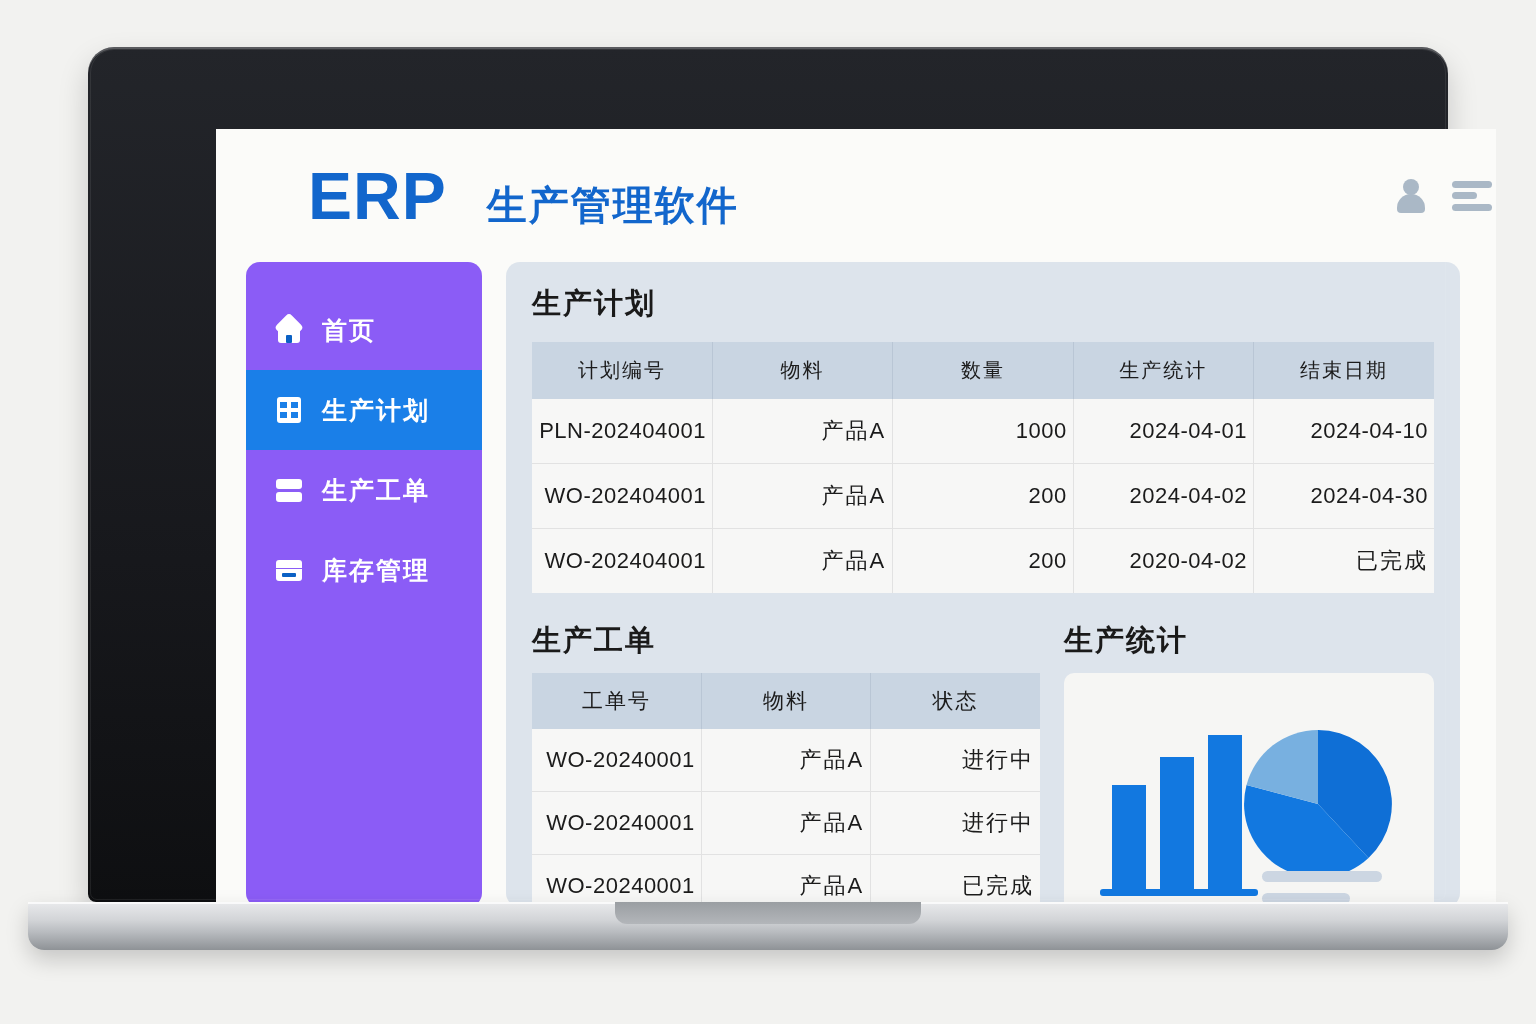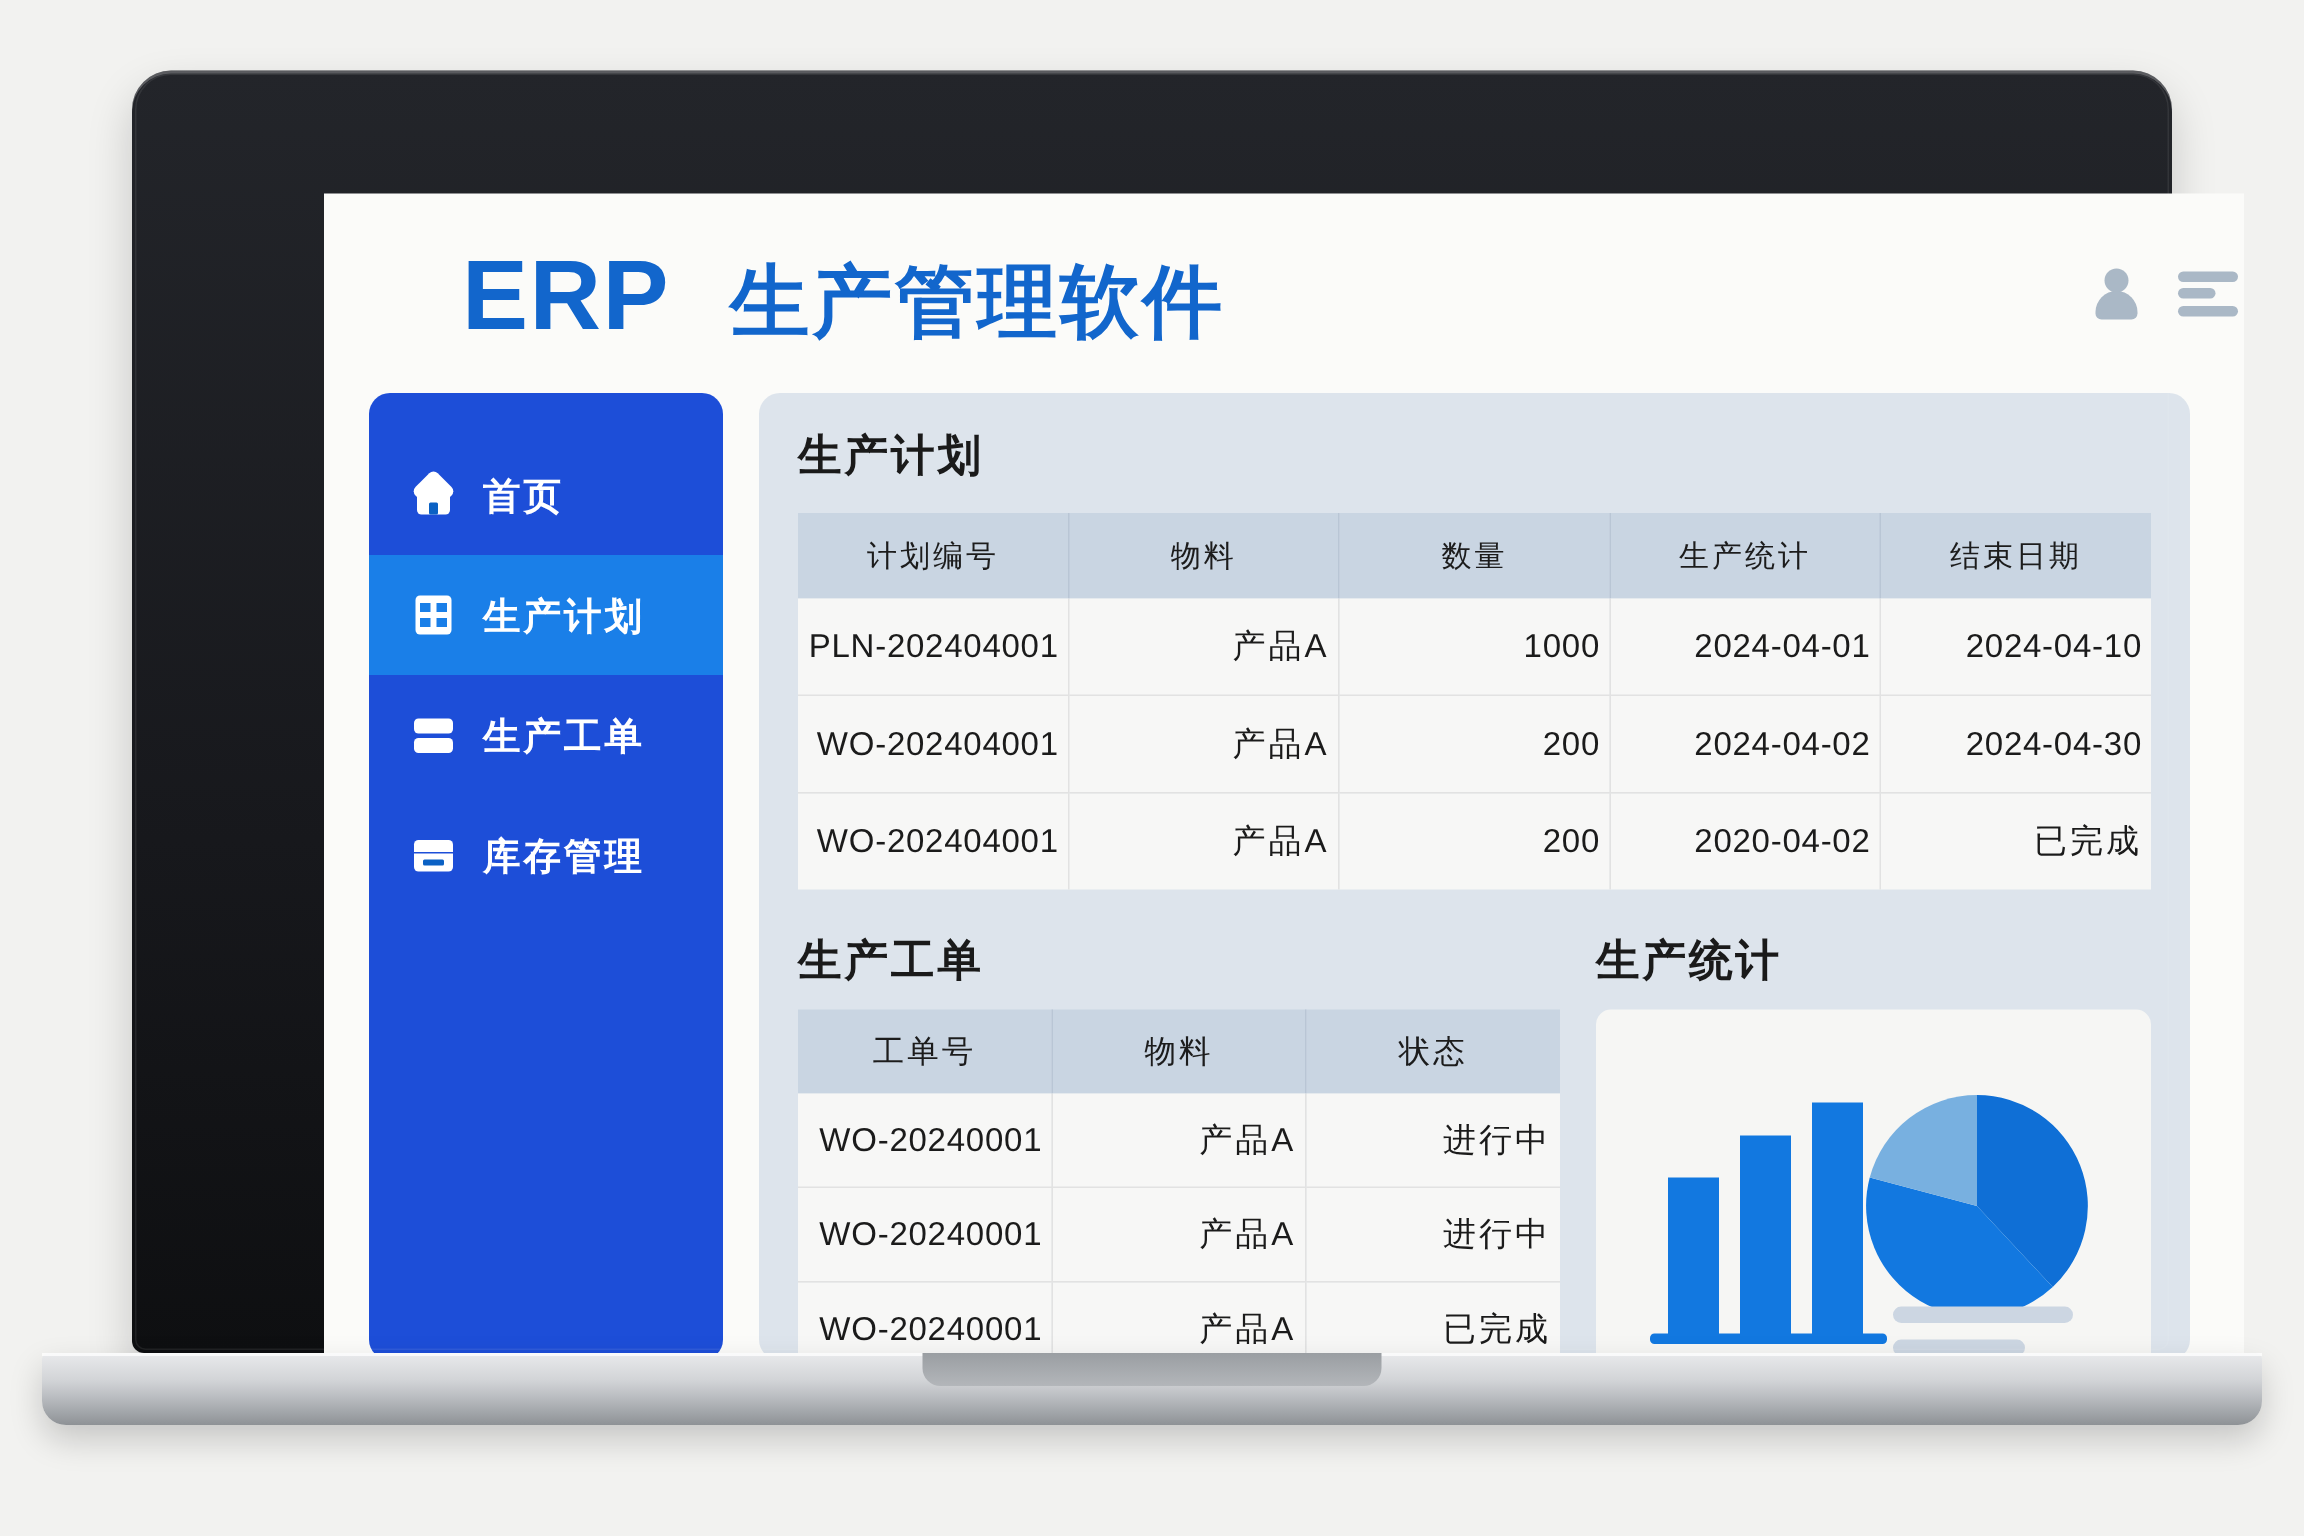--- a/index.html
+++ b/index.html
@@ -59,21 +59,21 @@
     display: flex; align-items: center; justify-content: space-between;
     padding: 0 44px 0 52px;
     margin-left: 40px;
   }
   .brand { display: flex; align-items: baseline; gap: 40px; }
   .brand-erp {
     font-size: 66px; font-weight: 800; color: #1266cc;
     letter-spacing: 1px; line-height: 1;
   }
   .brand-title {
-    font-size: 53px; font-weight: 700; color: #1266cc;
+    font-size: 40px; font-weight: 700; color: #1266cc;
     letter-spacing: 2px; line-height: 1;
   }
   .header-actions { display: flex; align-items: center; gap: 26px; }
   .icon-user { width: 30px; height: 34px; position: relative; }
   .icon-user .head {
     position: absolute; left: 7px; top: 0; width: 16px; height: 16px;
     background: #aab8c6; border-radius: 50%;
   }
   .icon-user .body {
     position: absolute; left: 1px; top: 15px; width: 28px; height: 19px;
@@ -88,21 +88,21 @@
   
   .app-body {
     position: absolute; left: 0; top: 133px;
     width: 100%; height: 677px;
     display: flex; gap: 24px; padding: 0 36px 32px 30px;
   }
 
   
   .sidebar {
     width: 236px; flex: 0 0 236px;
-    background: #1d4ed8;
+    background: #8b5cf6;
     border-radius: 14px;
     padding-top: 28px;
     overflow: hidden;
     text-align: right;
   }
   .nav-item {
     display: flex; align-items: center; gap: 18px;
     height: 80px; padding-left: 28px;
     color: #ffffff; font-size: 25px; font-weight: 600; letter-spacing: 2px;
     cursor: pointer;

